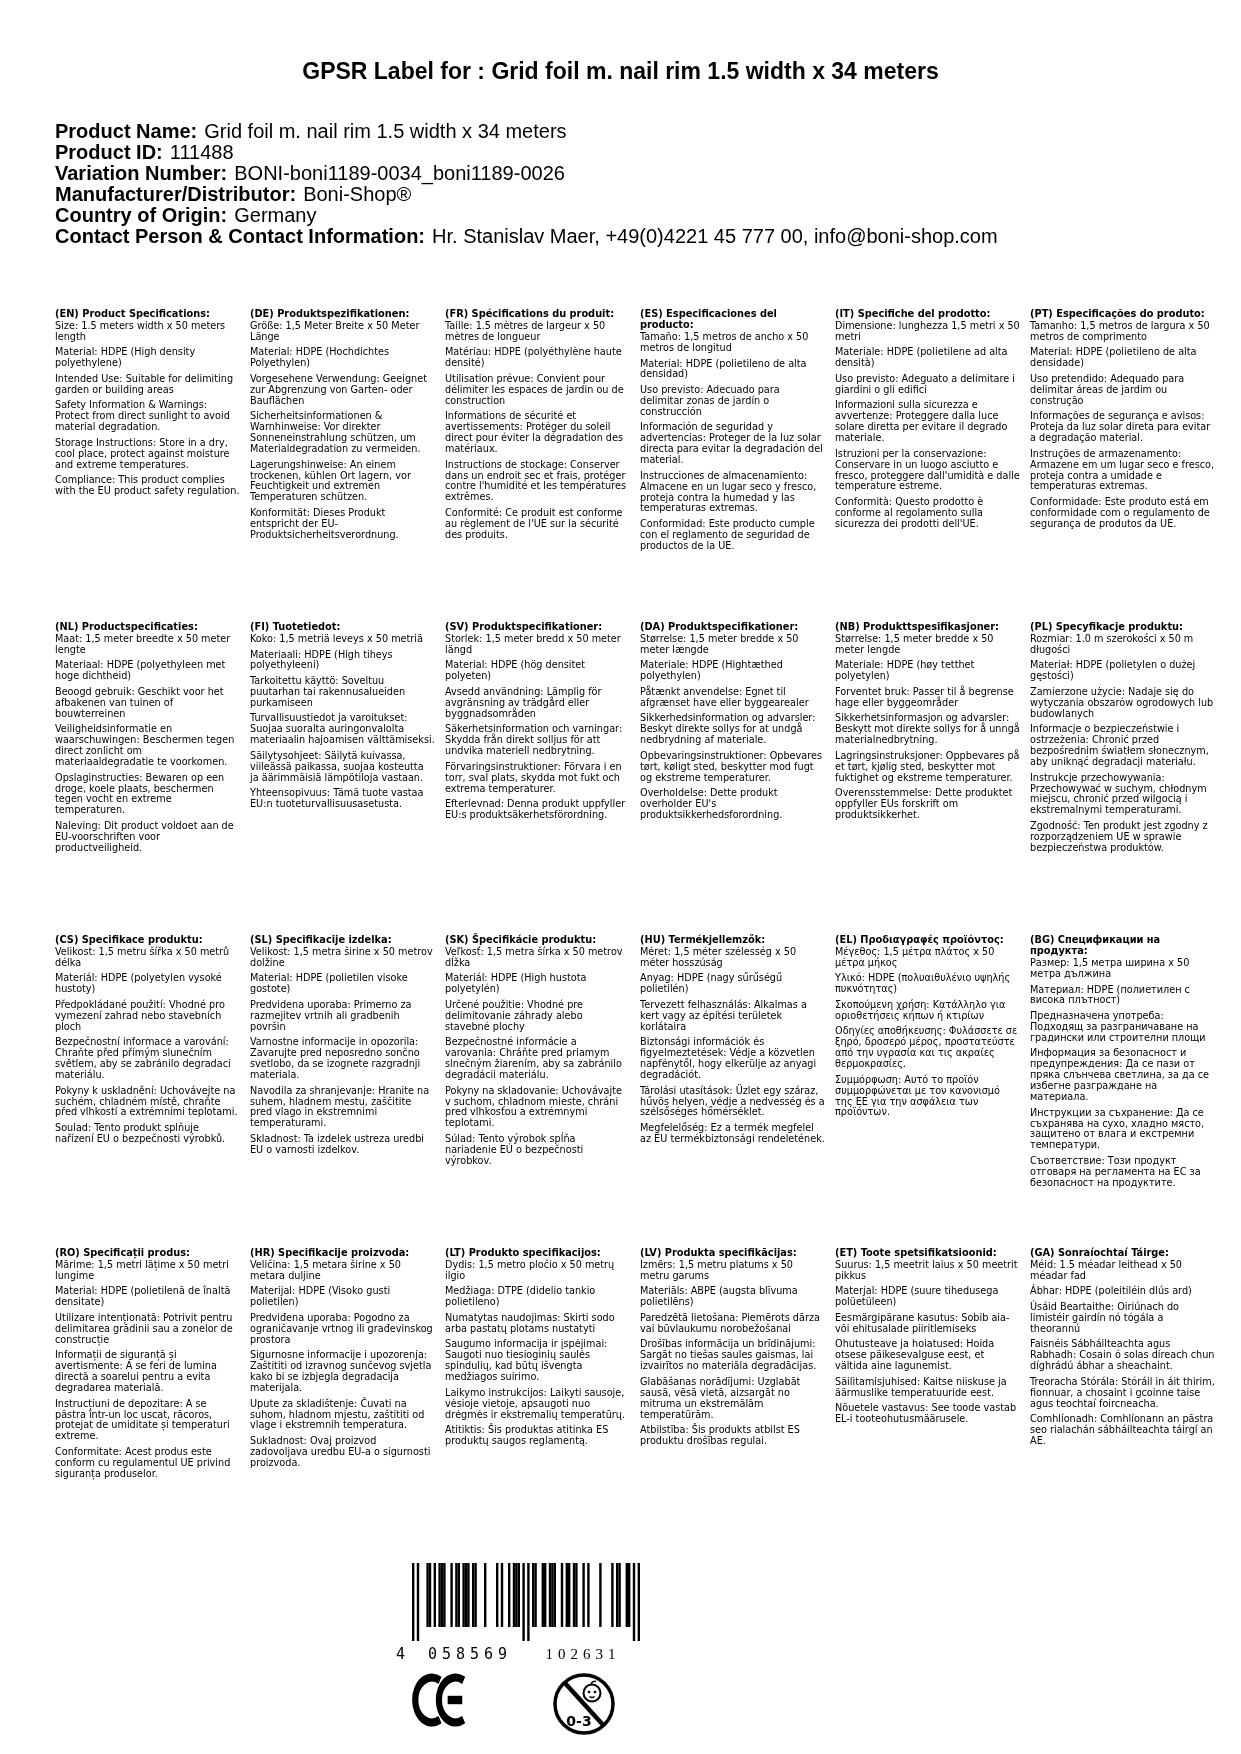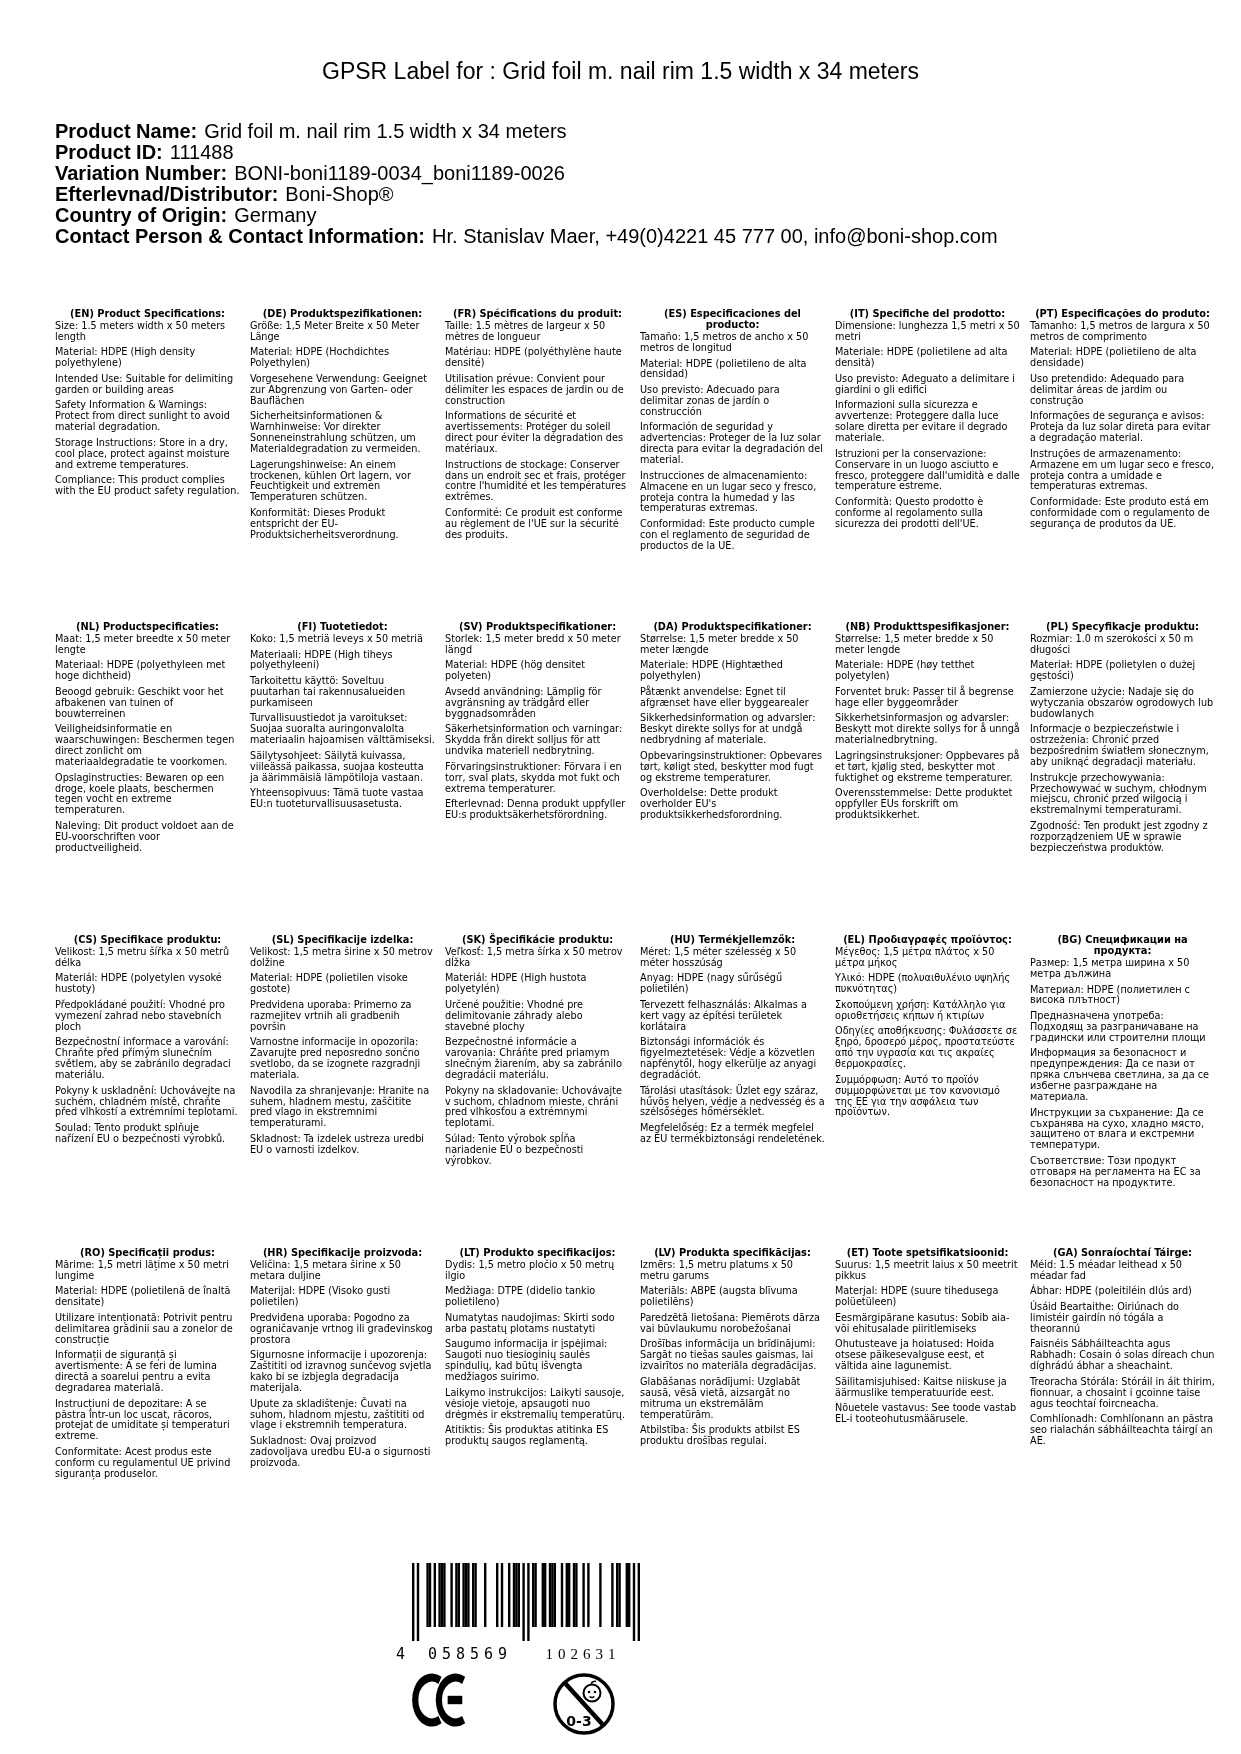--- a/index.html
+++ b/index.html
@@ -1,29 +1,29 @@
 <!DOCTYPE html>
 <html><head>
 <meta charset="utf-8">
 <style>
   html,body{margin:0;padding:0;background:#888;}
   .page{position:relative;width:1241px;height:1754px;background:#ffffff;color:#000;
         font-family:"DejaVu Sans",sans-serif;margin:0 auto;overflow:hidden;}
   .title{position:absolute;top:58px;left:0;width:100%;text-align:center;
-         font-family:"Liberation Sans",sans-serif;font-weight:normal;font-size:23px;}
+         font-family:"Liberation Sans",sans-serif;font-weight:bold;font-size:23px;}
   .product-info{position:absolute;left:55px;top:121px;
                 font-family:"Liberation Sans",sans-serif;font-size:20px;line-height:21px;}
   .pi-row{white-space:nowrap;}
   .pi-label{font-weight:bold;}
   .pi-value{margin-left:7px;}
   .specs{position:absolute;left:55px;top:308px;display:grid;
          grid-template-columns:repeat(6,185px);column-gap:10px;grid-auto-rows:313px;
          font-size:9.7px;line-height:1.13;}
   .spec-block{overflow:visible;}
-  .spec-heading{font-weight:bold;font-size:9.8px;margin:0 0 2px 0;text-align:center;}
+  .spec-heading{font-weight:bold;font-size:9.8px;margin:0 0 2px 0;}
   .spec-para{margin:0 0 4.5px 0;overflow-wrap:break-word;}
   .barcode{position:absolute;left:396px;top:1563px;width:252px;height:100px;}
   .barcode svg{position:absolute;left:0;top:0;}
   .bc-digits{position:absolute;bottom:0;left:0;width:100%;height:20px;
              font-family:"DejaVu Sans Mono",monospace;font-size:15px;}
   .bc-first{position:absolute;left:0;bottom:0;}
   .bc-g1{position:absolute;left:74px;bottom:0;transform:translateX(-50%);letter-spacing:5px;}
   .bc-g2{position:absolute;left:187px;bottom:0;transform:translateX(-50%);letter-spacing:5px;font-family:Liberation Serif, serif;}
   .ce-mark{position:absolute;left:408px;top:1672px;}
   .age-symbol{position:absolute;left:552px;top:1663px;}
@@ -42,21 +42,21 @@
 
   <div class="pi-row">
     <span class="pi-label">Product ID:</span><span class="pi-value">111488</span>
   </div>
 
   <div class="pi-row">
     <span class="pi-label">Variation Number:</span><span class="pi-value">BONI-boni1189-0034_boni1189-0026</span>
   </div>
 
   <div class="pi-row">
-    <span class="pi-label">Efterlevnad/Distributor:</span><span class="pi-value">Boni-Shop®</span>
+    <span class="pi-label">Manufacturer/Distributor:</span><span class="pi-value">Boni-Shop®</span>
   </div>
 
   <div class="pi-row">
     <span class="pi-label">Country of Origin:</span><span class="pi-value">Germany</span>
   </div>
 
   <div class="pi-row">
     <span class="pi-label">Contact Person &amp; Contact Information:</span><span class="pi-value">Hr. Stanislav Maer, +49(0)4221 45 777 00, info@boni-shop.com</span>
   </div>
 </div>

